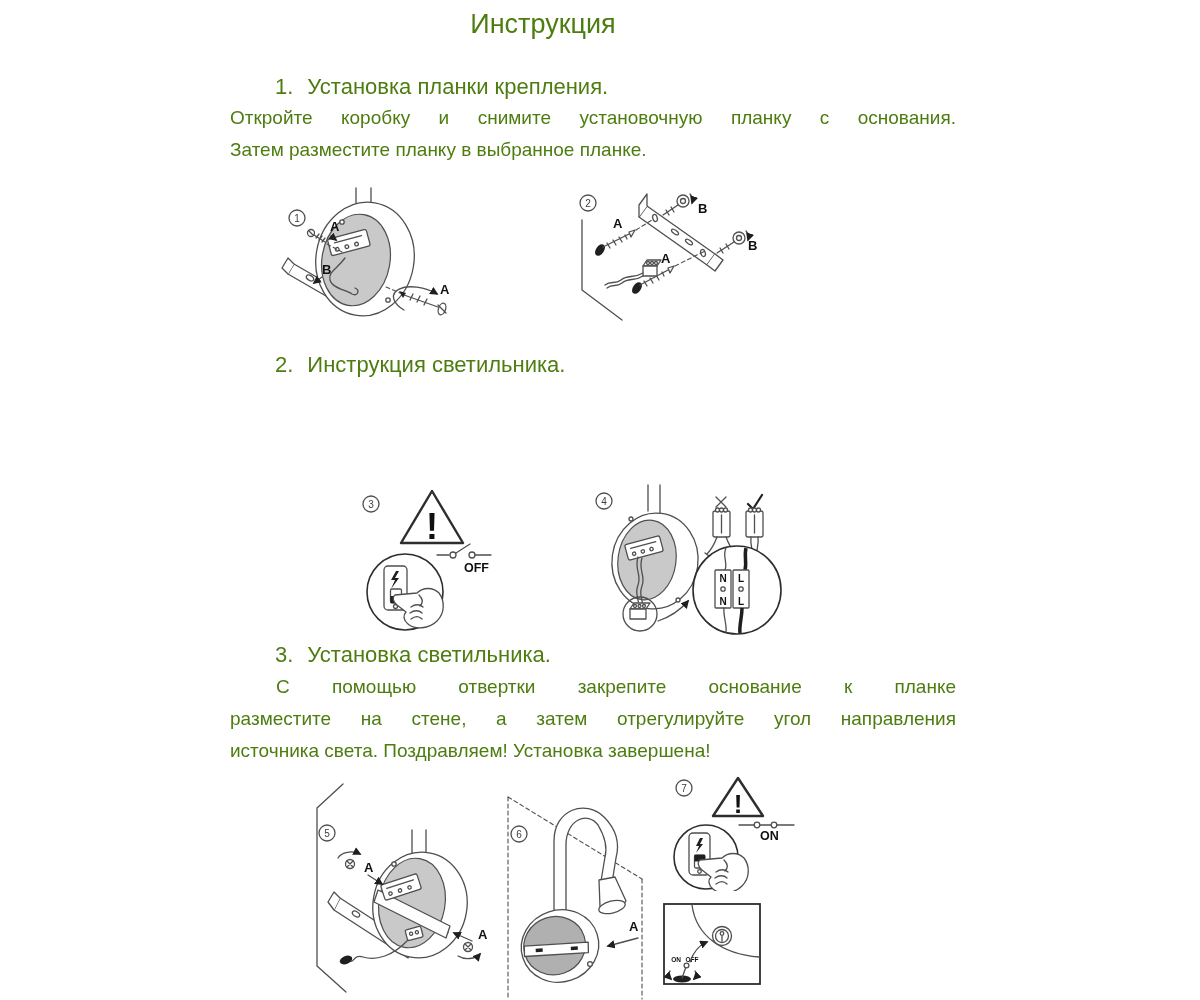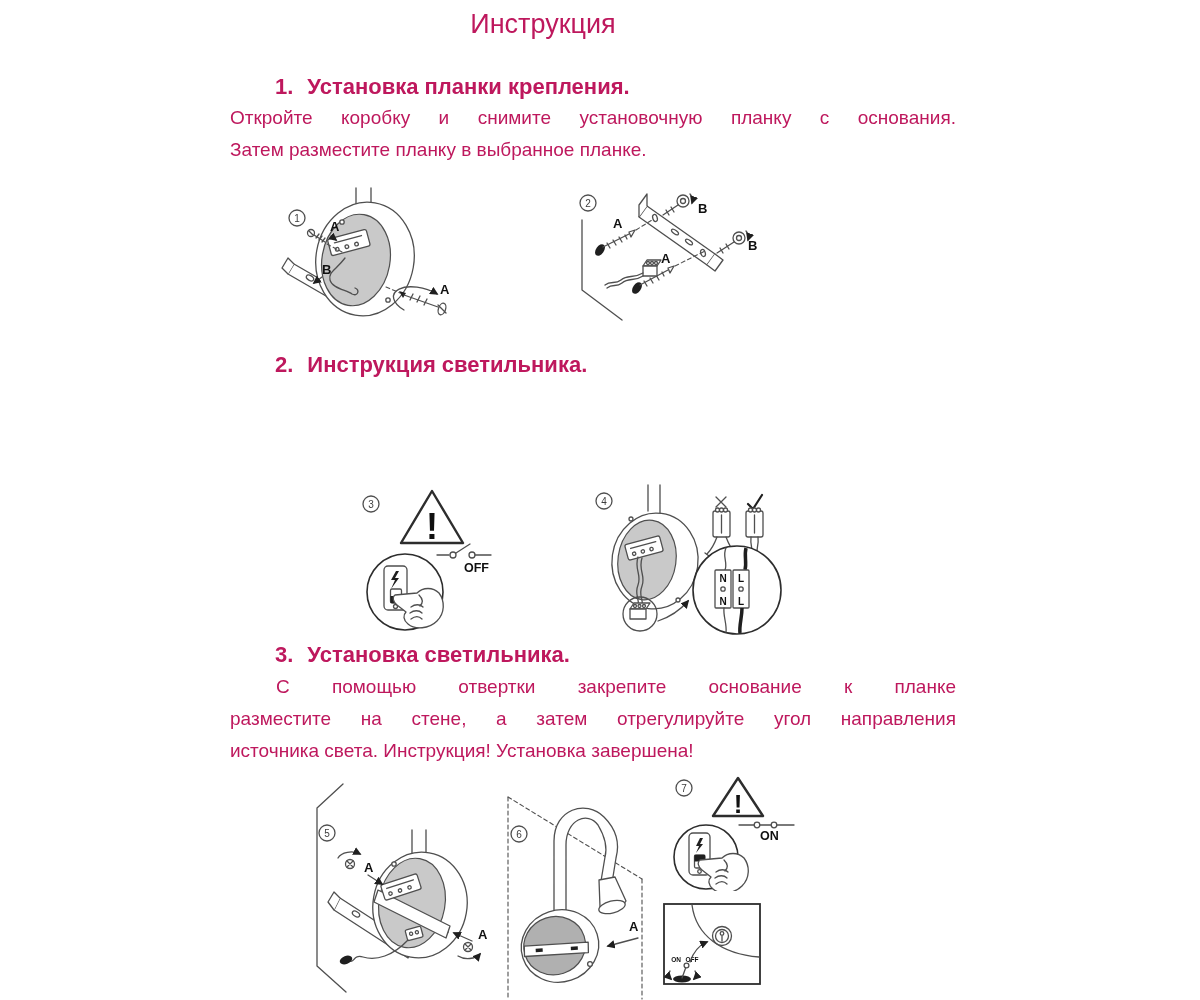--- a/index.html
+++ b/index.html
@@ -1,20 +1,20 @@
 <!DOCTYPE html>
 <html lang="ru"><head>
 <meta charset="utf-8">
 <style>
   html,body{margin:0;padding:0;background:#ffffff;}
   .page{position:relative;width:1200px;height:1000px;background:#fff;overflow:hidden;
-        font-family:"Liberation Sans",sans-serif;color:#be185d;}
+        font-family:"Liberation Sans",sans-serif;color:#4d7c0f;}
   .title{position:absolute;top:6px;left:0;width:1086px;margin:0;text-align:center;
          font-size:27px;font-weight:400;line-height:36px;}
-  .sec-head{position:absolute;left:275px;font-size:22px;font-weight:bold;line-height:32px;white-space:nowrap;}
+  .sec-head{position:absolute;left:275px;font-size:22px;font-weight:normal;line-height:32px;white-space:nowrap;}
   .sec-num{display:inline-block;margin-right:14px;}
   .para{position:absolute;left:230px;width:726px;font-size:19px;line-height:32px;}
   .tl{height:32px;text-align:justify;}
   .tl.full{text-align-last:justify;}
   .tl.last{text-align:left;text-align-last:left;}
   .tl.ind{padding-left:46px;width:680px;}
   .fig{position:absolute;}
   svg text{font-family:"Liberation Sans",sans-serif;}
   .k{stroke:#4f4f4f;fill:none;stroke-width:1.3;stroke-linecap:round;stroke-linejoin:round;}
   .kw{stroke:#4f4f4f;fill:#ffffff;stroke-width:1.3;stroke-linejoin:round;}
@@ -268,21 +268,21 @@
       <path d="M164 125 C164 135 161 142 162 150" stroke="#1f1f1f" fill="none" stroke-width="3.5"></path>
     </g>
   </svg>
 
   <div class="sec-head" style="top:639px;">
     <span class="sec-num">3.</span><span>Установка светильника.</span>
   </div>
   <div class="para" style="top:671px;">
     <div class="tl full ind">С помощью отвертки закрепите основание к планке</div>
     <div class="tl full">разместите на стене, а затем отрегулируйте угол направления</div>
-    <div class="tl last">источника света. Инструкция! Установка завершена!</div>
+    <div class="tl last">источника света. Поздравляем! Установка завершена!</div>
   </div>
 
   <svg class="fig" style="left:288px;top:780px;" width="225" height="220" viewBox="0 0 225 220">
     <g>
       <circle cx="39" cy="53" r="8" class="kw"></circle>
       <text x="39" y="56.5" class="fn">5</text>
     </g>
     <path d="M55 4 L29 28 V186 L58 212" class="k"></path>
     <g>
       <path d="M52 118 L126 166 L120 178 L46 130 Z" class="kw"></path>

